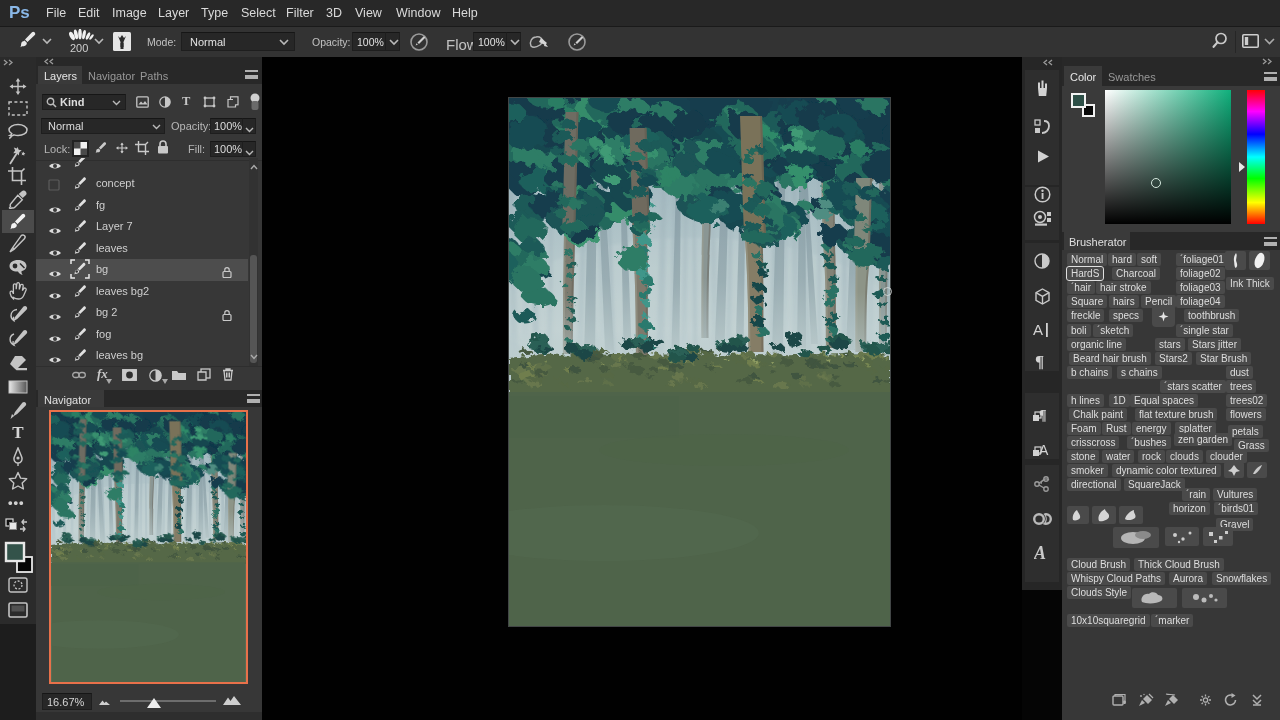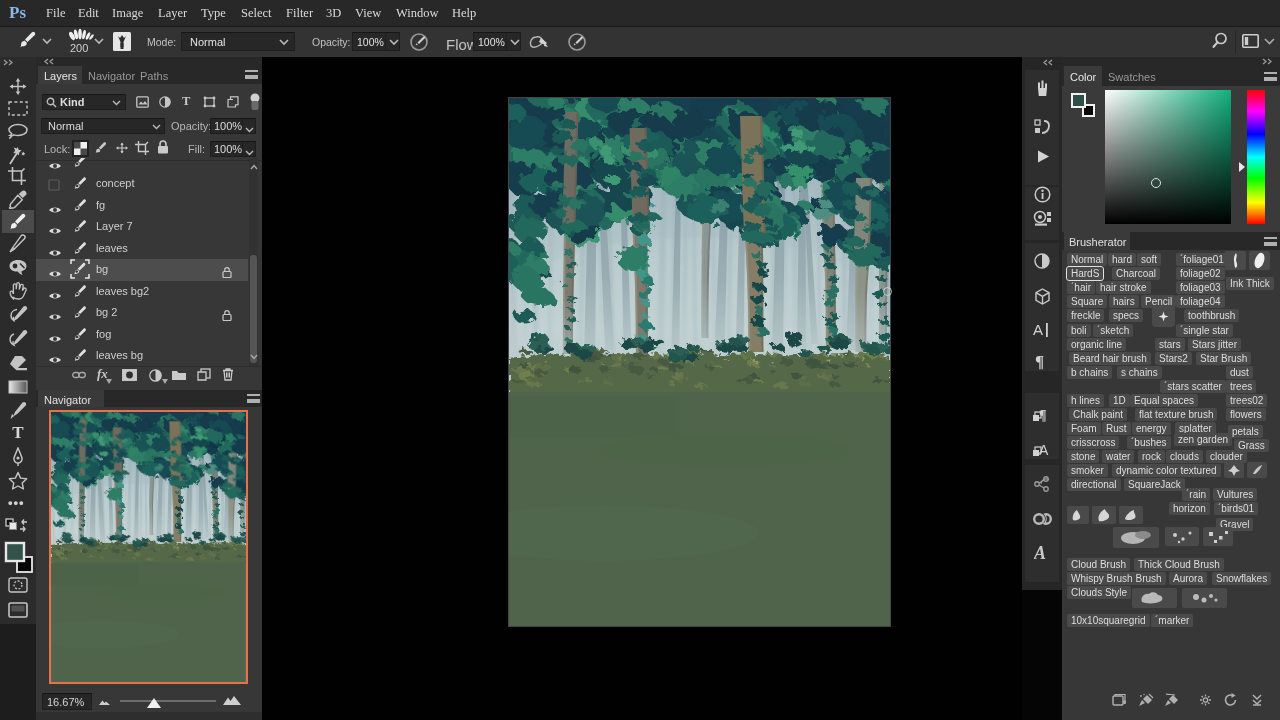--- a/index.html
+++ b/index.html
@@ -1,19 +1,19 @@
 <!DOCTYPE html>
 <html><head><meta charset="utf-8">
 <style>
 *{margin:0;padding:0;box-sizing:border-box;}
 html,body{width:1280px;height:720px;overflow:hidden;background:#000;font-family:"Liberation Sans",sans-serif;-webkit-font-smoothing:antialiased;}
 .abs{position:absolute;}
 #stage{position:relative;width:1280px;height:720px;background:#050505;}
 
-#menubar{left:0;top:0;width:1280px;height:26px;background:#282828;color:#dadada;font-size:12.5px;font-family:Liberation Serif, serif;}
+#menubar{left:0;top:0;width:1280px;height:26px;background:#282828;color:#dadada;font-size:12.5px;}
 #menubar .mi{position:absolute;top:6px;}
 #pslogo{position:absolute;left:9px;top:3px;color:#8ab8e8;font-weight:bold;font-size:17px;letter-spacing:0px;}
 #optbar{left:0;top:26px;width:1280px;height:31px;background:#333333;color:#cfcfcf;font-size:11.5px;border-top:1px solid #1a1a1a;}
 .obox{position:absolute;background:#272727;border:1px solid #1e1e1e;border-top-color:#161616;color:#e2e2e2;}
 
 #toolbar{left:0;top:57px;width:36px;height:567px;background:#2b2b2b;}
 
 #leftcol{left:36px;top:57px;width:226px;height:663px;background:#373737;}
 .hamb{position:absolute;width:13px;height:9px;border-top:2px solid #b0b0b0;border-bottom:2px solid #b0b0b0;}
 .hamb:before{content:"";position:absolute;left:0;top:2.5px;width:13px;height:2px;background:#b0b0b0;}
@@ -724,21 +724,21 @@
           <circle cx="14" cy="15" r="1.2" fill="#ccc"></circle>
         </svg></span>
     <span class="bb" style="left:141px;top:470px;width:30px;height:19px;padding:0"><svg width="30" height="19">
           <rect x="6" y="5" width="4" height="4" fill="#ccc"></rect>
           <rect x="16" y="9" width="3.5" height="3.5" fill="#ccc"></rect>
           <rect x="22" y="4" width="3" height="3" fill="#ccc"></rect>
           <rect x="11" y="13" width="3" height="3" fill="#ccc"></rect>
         </svg></span>
     <span class="bb" style="left:5px;top:501px">Cloud Brush</span>
       <span class="bb" style="left:72px;top:501px">Thick Cloud Brush</span>
-    <span class="bb" style="left:5px;top:515px">Whispy Brush Brush</span>
+    <span class="bb" style="left:5px;top:515px">Whispy Cloud Paths</span>
       <span class="bb" style="left:107px;top:515px">Aurora</span>
       <span class="bb" style="left:150px;top:515px">Snowflakes</span>
     <span class="bb" style="left:5px;top:529px">Clouds Style</span>
     <span class="bb" style="left:70px;top:531px;width:45px;height:20px;padding:0"><svg width="45" height="20">
           <path d="M10 14c-2-4 2-9 7-8 2-3 8-2 9 1 4 0 6 4 3 6-4 3-15 3-19 1z" fill="#b9b9b9"></path>
         </svg></span>
     <span class="bb" style="left:120px;top:531px;width:45px;height:20px;padding:0"><svg width="45" height="20">
           <circle cx="14" cy="9" r="3" fill="#bbb"></circle>
           <circle cx="22" cy="12" r="2.5" fill="#bbb"></circle>
           <circle cx="29" cy="8" r="2" fill="#bbb"></circle>

